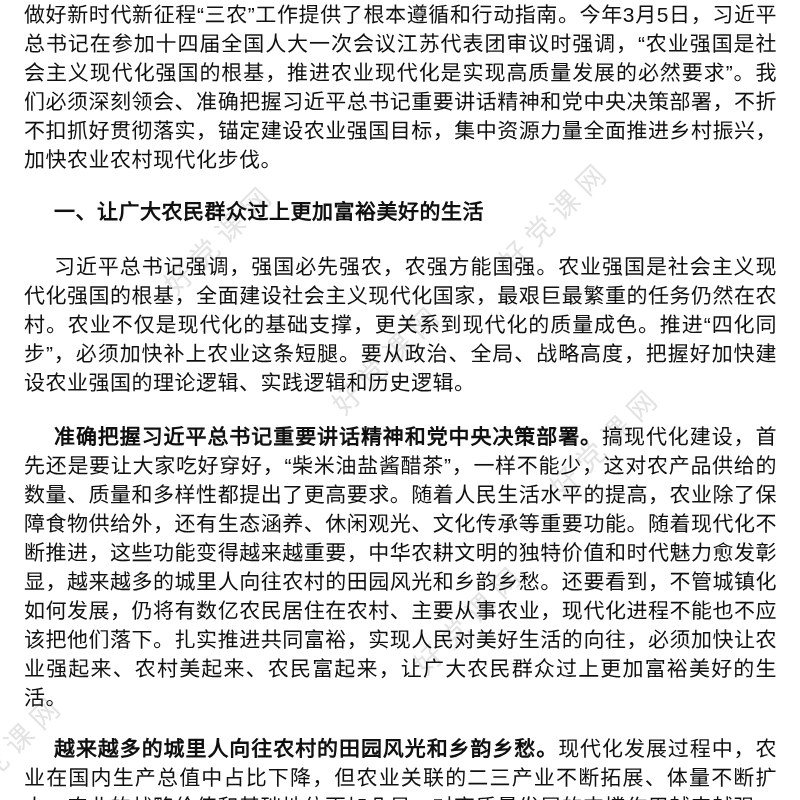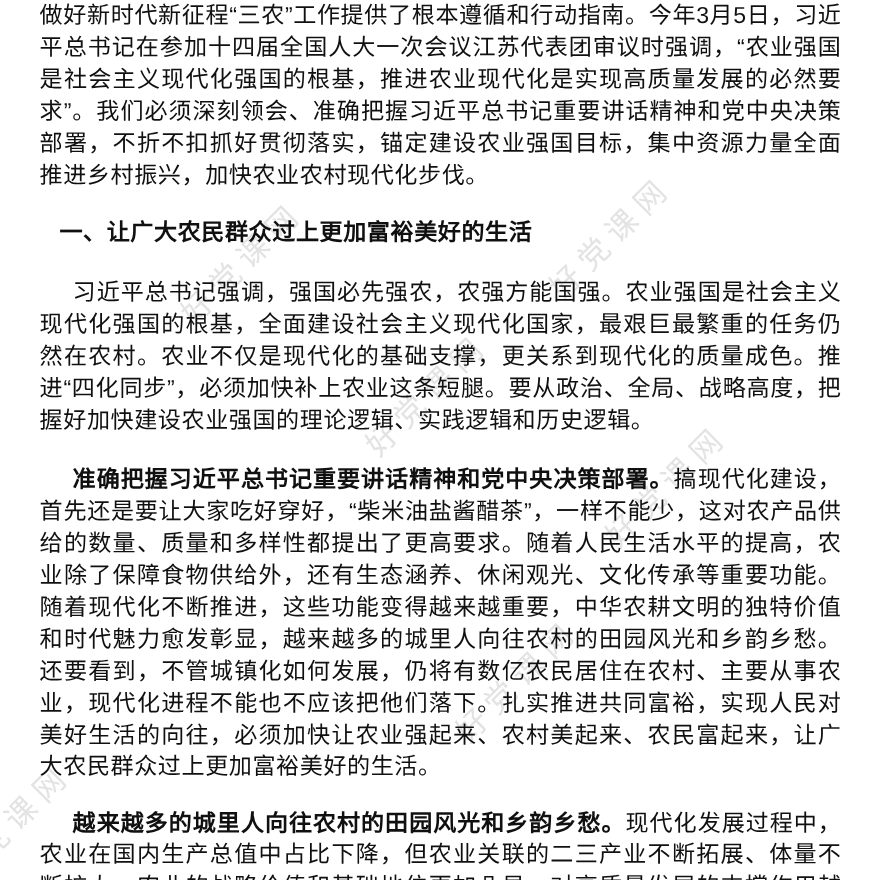--- a/index.html
+++ b/index.html
@@ -28,21 +28,21 @@
   .doc {
     position: relative;
     z-index: 1;
     padding: 0 23px 0 24px;
     font-size: 21px;
     line-height: 29px;
     text-align: justify;
     letter-spacing: 0.5px;
   }
   .doc p {
-    margin: 12px;
+    margin: 0;
     text-indent: 30px;
   }
   .doc p.opening {
     text-indent: 0;
     margin-top: 0;
   }
   .doc h2 {
     font-size: 21px;
     line-height: 29px;
     font-weight: 700;

